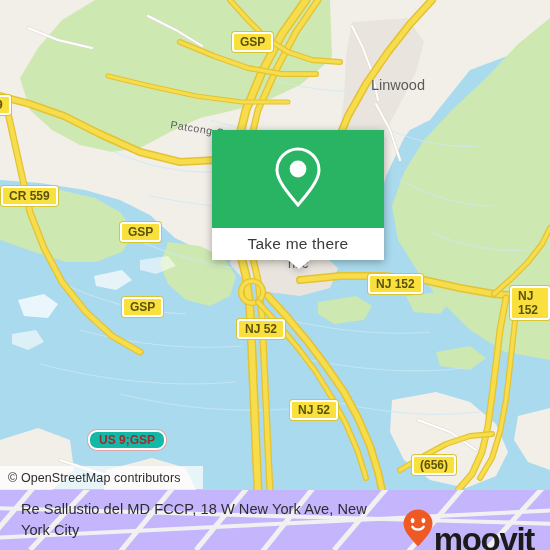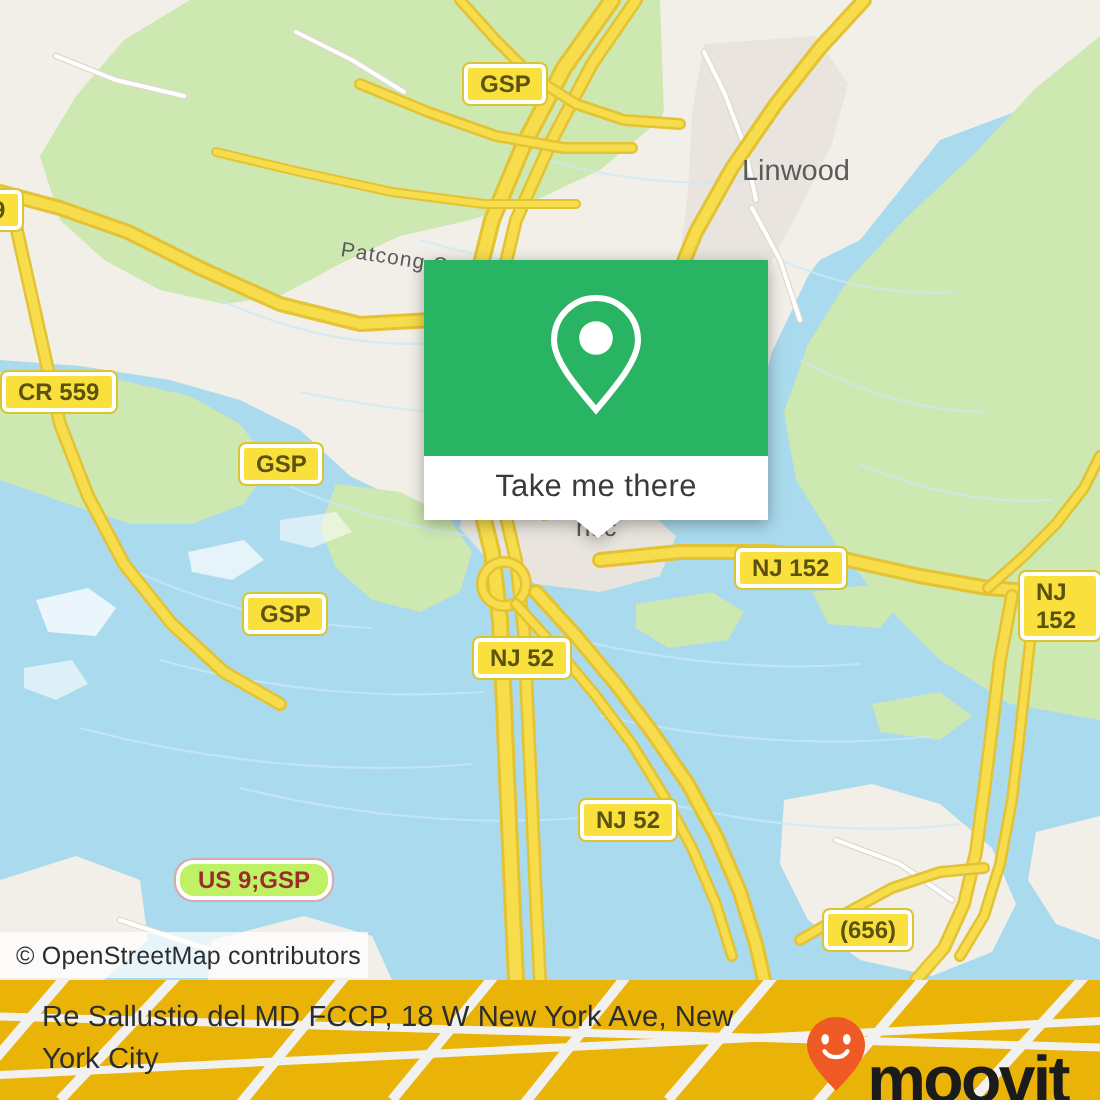--- a/index.html
+++ b/index.html
@@ -28,21 +28,21 @@
     background: #aadaee;
   }
   #map svg { display: block; }
 
   
   #attribution {
     position: absolute;
     left: 0;
     top: 466px;
     height: 23px;
-    padding: 0 3px 0 8px;
+    padding: 0 22px 0 8px;
     display: flex;
     align-items: center;
     background: rgba(255,255,255,0.72);
     font-size: 12.5px;
     color: #2c2c2c;
     letter-spacing: 0.1px;
     white-space: nowrap;
     z-index: 40;
   }
 
@@ -85,21 +85,21 @@
     border-top: 9px solid #ffffff;
   }
 
   
   #footer {
     position: absolute;
     left: 0;
     top: 490px;
     width: 550px;
     height: 60px;
-    background: #eab308;
+    background: #c4b5fd;
     overflow: hidden;
     display: flex;
     align-items: center;
   }
   #footer-watermark {
     position: absolute;
     left: 0; top: 0;
     width: 550px; height: 60px;
     opacity: 1;
     pointer-events: none;
@@ -290,21 +290,21 @@
     <div style="position:absolute;left:0;top:0;width:550px;height:490px;">
       <div style="position:absolute;left:232px;top:32px;background:#f9e03d;border:2px solid #fff;border-radius:3px;padding:1px 6px;font-size:12px;font-weight:bold;color:#5c5210;box-shadow:0 0 0 1px #d9c52e;">GSP</div>
       <div style="position:absolute;left:-12px;top:95px;background:#f9e03d;border:2px solid #fff;border-radius:3px;padding:1px 6px;font-size:12px;font-weight:bold;color:#5c5210;box-shadow:0 0 0 1px #d9c52e;">9</div>
       <div style="position:absolute;left:1px;top:186px;background:#f9e03d;border:2px solid #fff;border-radius:3px;padding:1px 6px;font-size:12px;font-weight:bold;color:#5c5210;box-shadow:0 0 0 1px #d9c52e;">CR 559</div>
       <div style="position:absolute;left:120px;top:222px;background:#f9e03d;border:2px solid #fff;border-radius:3px;padding:1px 6px;font-size:12px;font-weight:bold;color:#5c5210;box-shadow:0 0 0 1px #d9c52e;">GSP</div>
       <div style="position:absolute;left:122px;top:297px;background:#f9e03d;border:2px solid #fff;border-radius:3px;padding:1px 6px;font-size:12px;font-weight:bold;color:#5c5210;box-shadow:0 0 0 1px #d9c52e;">GSP</div>
       <div style="position:absolute;left:237px;top:319px;background:#f9e03d;border:2px solid #fff;border-radius:3px;padding:1px 6px;font-size:12px;font-weight:bold;color:#5c5210;box-shadow:0 0 0 1px #d9c52e;">NJ 52</div>
       <div style="position:absolute;left:368px;top:274px;background:#f9e03d;border:2px solid #fff;border-radius:3px;padding:1px 6px;font-size:12px;font-weight:bold;color:#5c5210;box-shadow:0 0 0 1px #d9c52e;">NJ 152</div>
       <div style="position:absolute;left:510px;top:286px;background:#f9e03d;border:2px solid #fff;border-radius:3px;padding:1px 6px;font-size:12px;font-weight:bold;color:#5c5210;box-shadow:0 0 0 1px #d9c52e;">NJ 152</div>
       <div style="position:absolute;left:290px;top:400px;background:#f9e03d;border:2px solid #fff;border-radius:3px;padding:1px 6px;font-size:12px;font-weight:bold;color:#5c5210;box-shadow:0 0 0 1px #d9c52e;">NJ 52</div>
-      <div style="position:absolute;left:88px;top:430px;background:#bef264;border:2px solid #fff;border-radius:9px;padding:1px 9px;font-size:12px;font-weight:bold;color:#9b2c2c;box-shadow:0 0 0 1px #dba7a7;">US 9;GSP</div>
+      <div style="position:absolute;left:88px;top:430px;background:#14b8a6;border:2px solid #fff;border-radius:9px;padding:1px 9px;font-size:12px;font-weight:bold;color:#9b2c2c;box-shadow:0 0 0 1px #dba7a7;">US 9;GSP</div>
       <div style="position:absolute;left:412px;top:455px;background:#f9e03d;border:2px solid #fff;border-radius:3px;padding:1px 6px;font-size:12px;font-weight:bold;color:#5c5210;box-shadow:0 0 0 1px #d9c52e;">(656)</div>
     </div>
 
     <div id="attribution">
       <span>© OpenStreetMap contributors</span>
     </div>
   </div>
 
   <div id="popup">
     <div id="popup-head">

